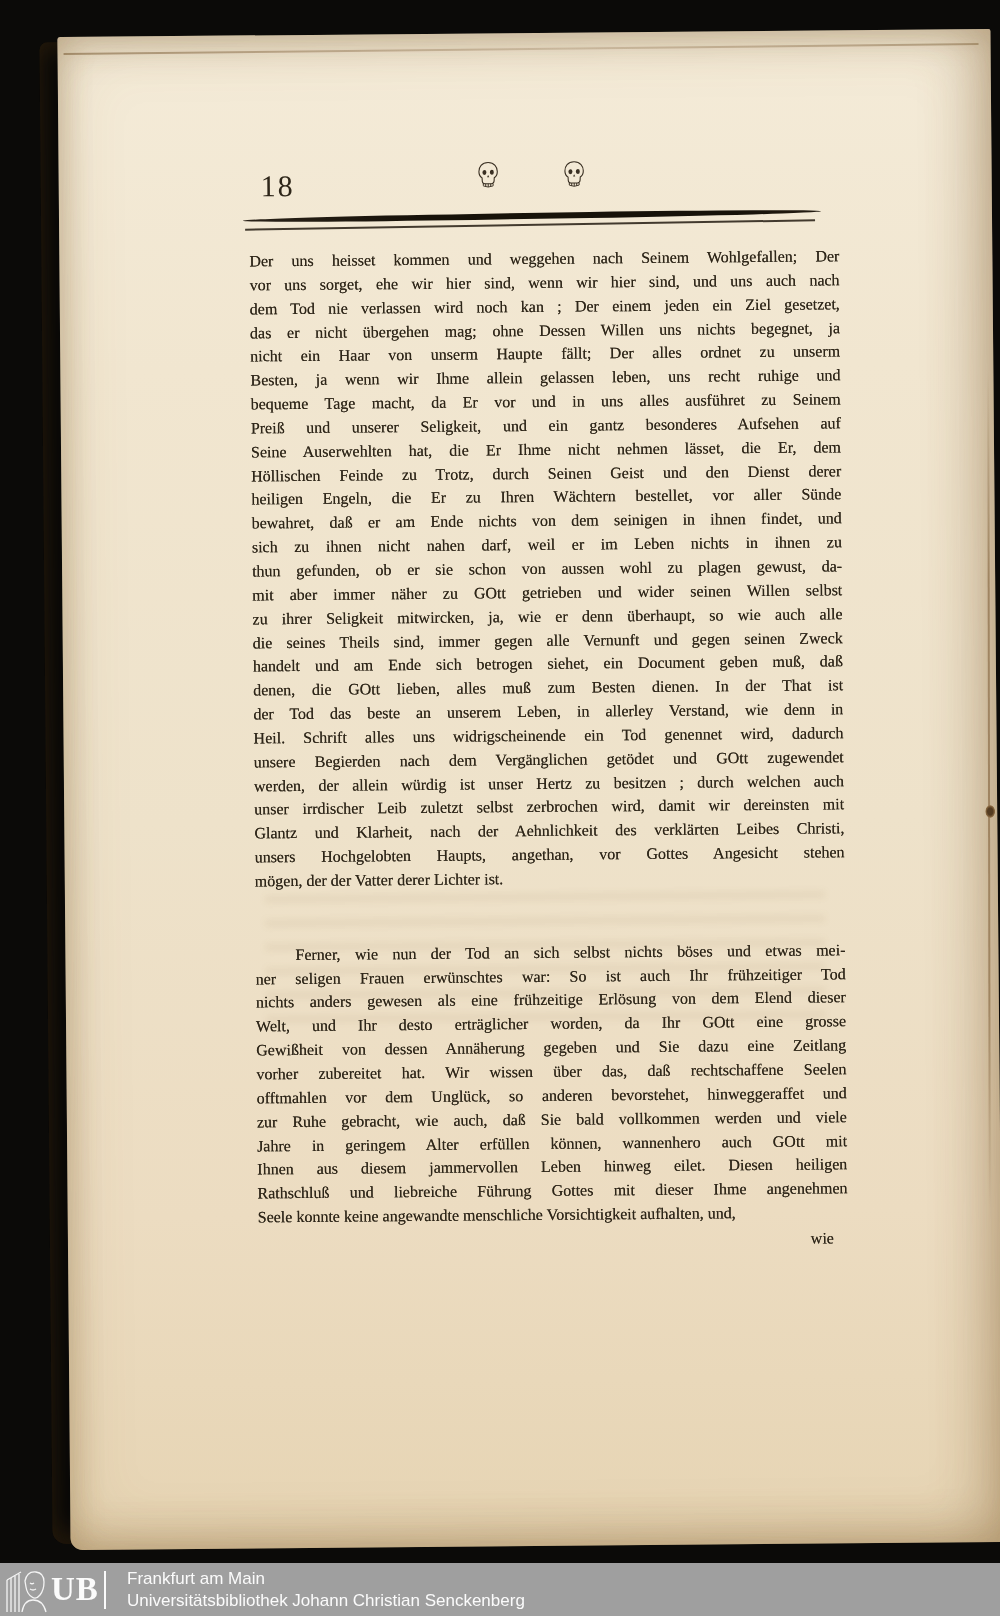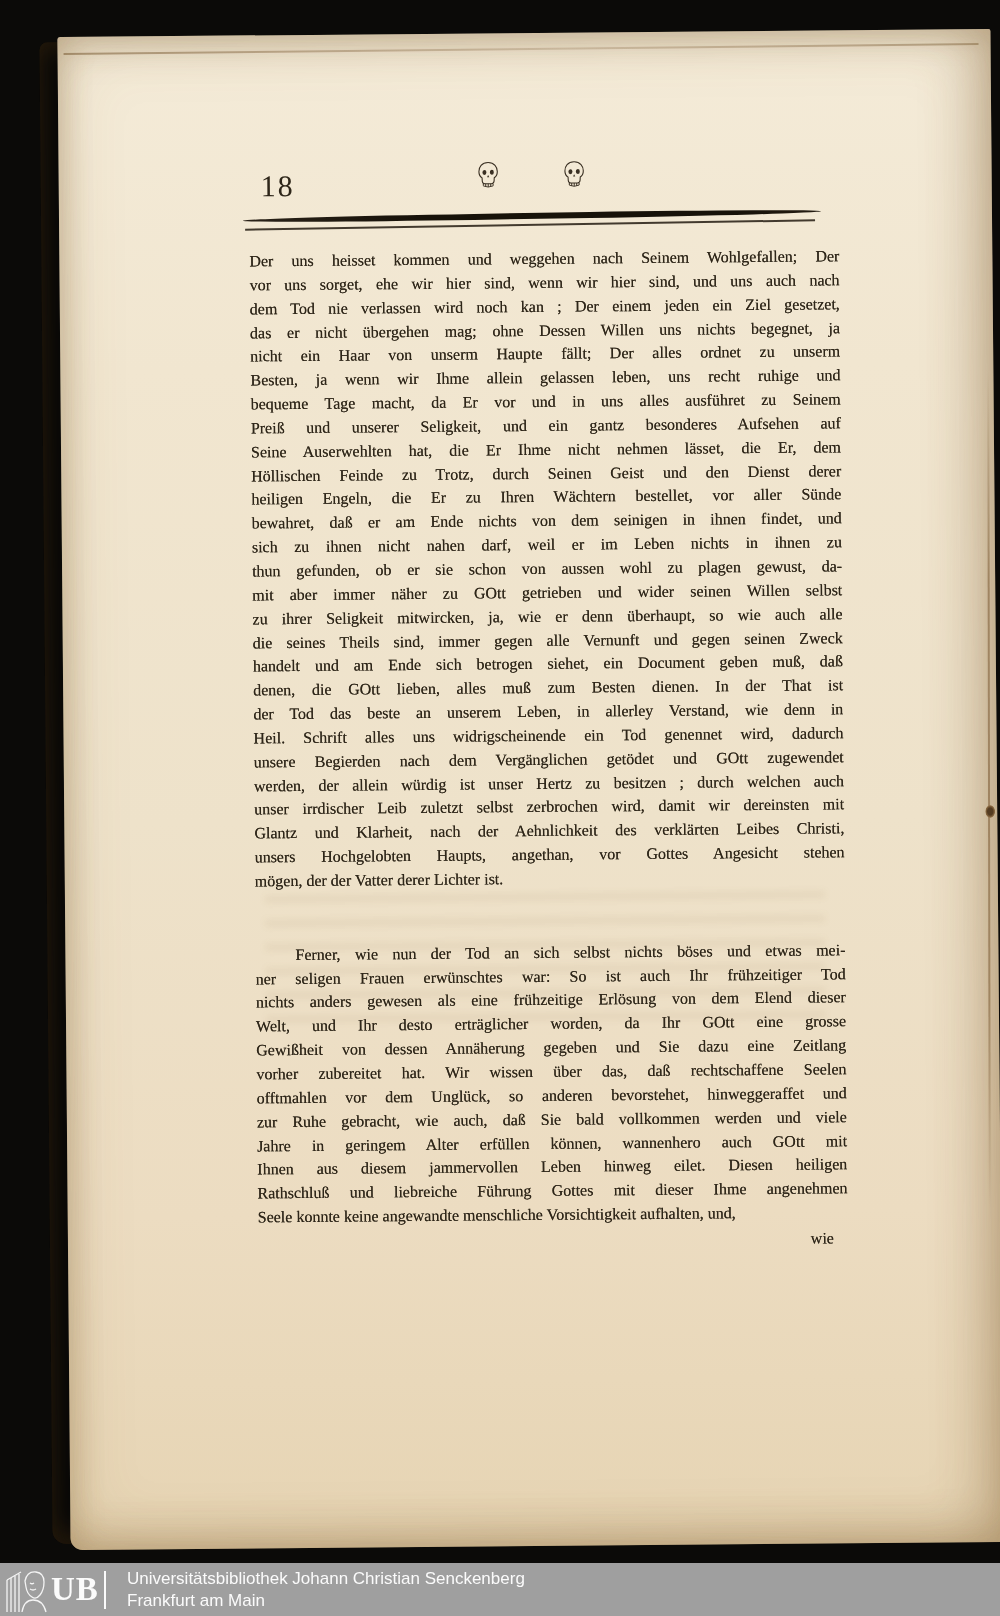--- a/index.html
+++ b/index.html
@@ -211,18 +211,18 @@
           <path d="M20 14 Q22 4 31 5 Q39 6 39 15 Q39 23 35 28 Q31 33 27 30 Q22 27 21 20 Z"></path>
           <path d="M25 16 q2 1.5 4 0"></path>
           <path d="M25 22 q3 2 6 0"></path>
           <path d="M17 45 Q19 33 28 33 Q38 33 41 45"></path>
         </g>
       </svg>
       <div class="logo-ub">UB</div>
       <div class="logo-divider"></div>
     </div>
     <div class="footer-text">
+      <div>Frankfurt am Main</div>
       <div>Universitätsbibliothek Johann Christian Senckenberg</div>
-      <div>Frankfurt am Main</div>
     </div>
   </div>
 
 </div>
 
 </body></html>

